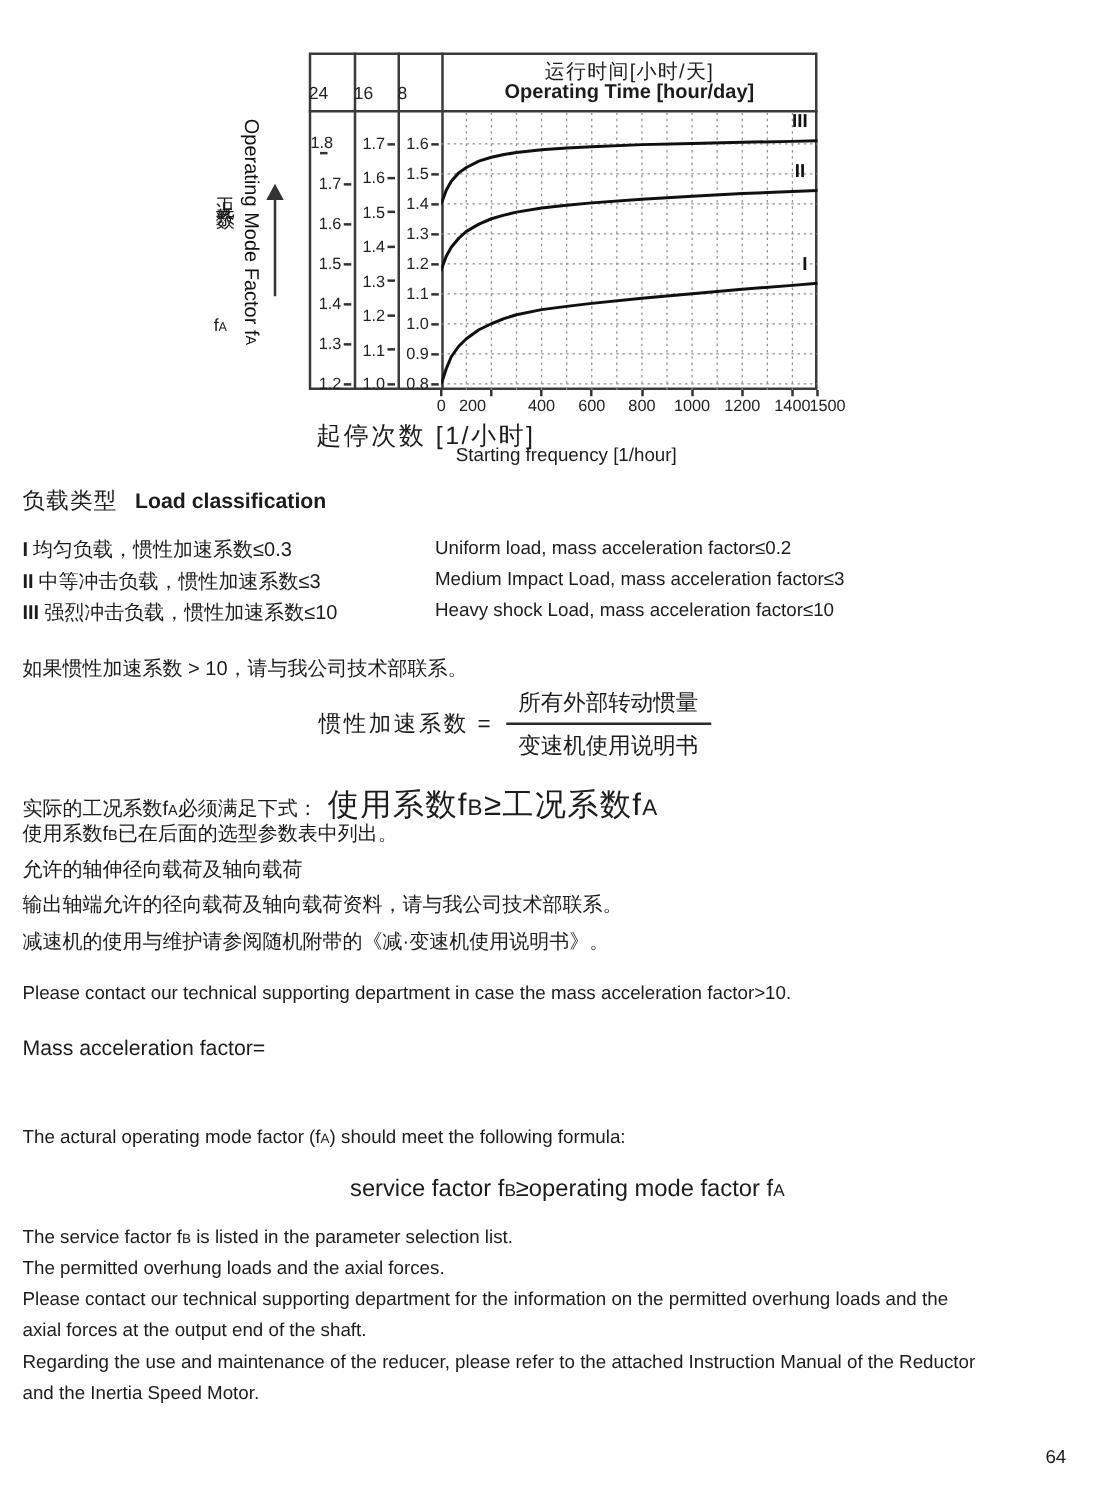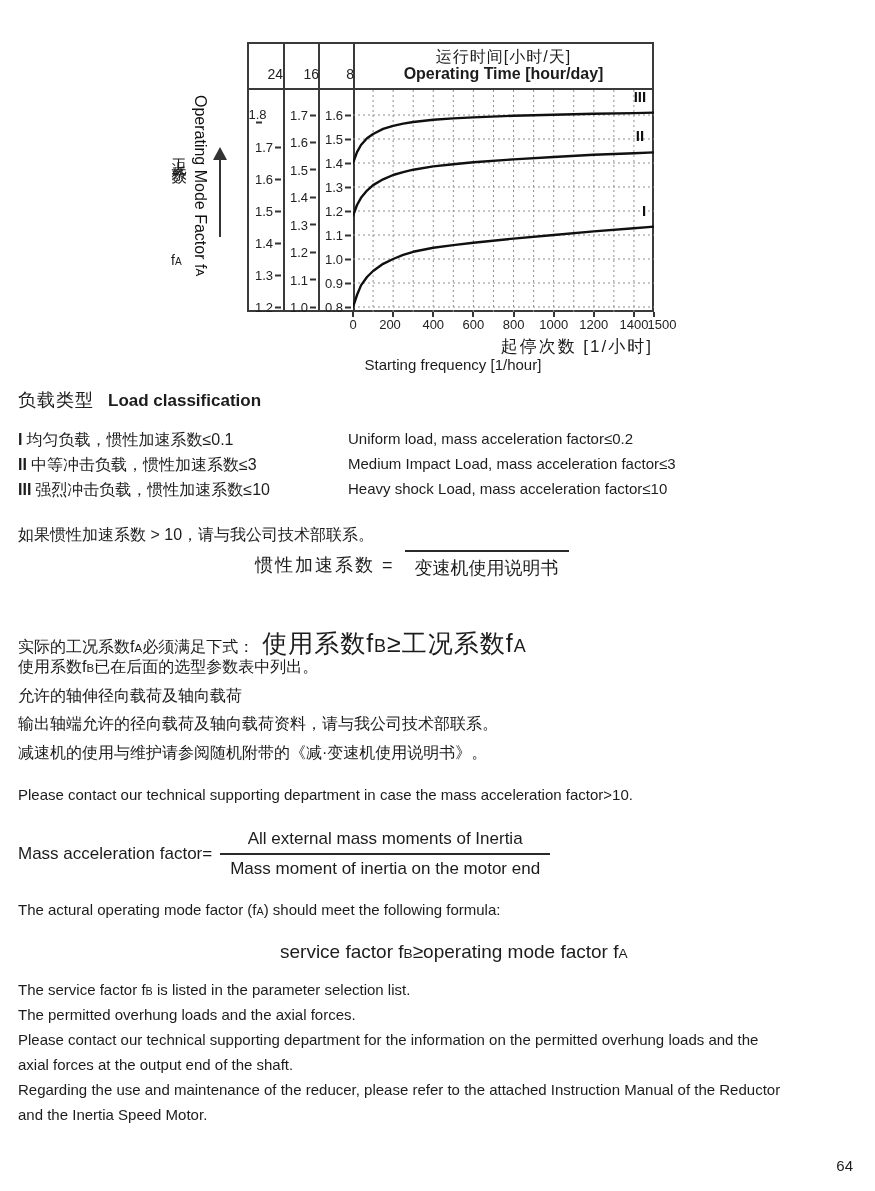--- a/index.html
+++ b/index.html
@@ -6,33 +6,33 @@
   body{
     width:875px;height:1191px;position:relative;overflow:hidden;
     font-family:"Liberation Sans","DejaVu Sans",sans-serif;color:#1c1c1c;
   }
   .abs{position:absolute;}
 
   
   #chart-box{left:247px;top:42px;width:407px;height:270px;border:2px solid #3a3a3a;box-sizing:border-box;}
   .vdiv{top:42px;width:2px;height:270px;background:#3a3a3a;}
   #header-line{left:247px;top:88px;width:407px;height:2px;background:#3a3a3a;}
-  .colhead{top:66px;width:36px;text-align:right;font-size:14px;color:#222;}
+  .colhead{top:66px;width:36px;text-align:left;font-size:14px;color:#222;}
   #chart-title-zh{left:353px;top:47px;width:301px;text-align:center;font-size:16px;letter-spacing:1px;}
   #chart-title-en{left:353px;top:65px;width:301px;text-align:center;font-size:16px;font-weight:bold;}
   #plot-svg{left:353px;top:90px;}
   .gridline{stroke:#8f8f8f;stroke-width:1;stroke-dasharray:2 3;}
   .curve{fill:none;stroke:#101010;stroke-width:2.4;stroke-linecap:round;stroke-linejoin:round;}
   .curvelabel{font:bold 15px "Liberation Sans","DejaVu Sans",sans-serif;fill:#101010;text-anchor:middle;}
   .ytick{position:absolute;display:flex;align-items:center;justify-content:flex-end;width:47px;
          transform:translateY(-50%);font-size:13px;color:#222;}
   .ytick .dash{display:inline-block;width:6px;height:2px;background:#333;margin-left:2px;}
   .xtick{position:absolute;transform:translateX(-50%);font-size:13px;color:#222;top:317px;}
   .xtickmark{position:absolute;width:2px;height:5px;background:#333;top:312px;}
-  #x-caption-zh{left:253px;top:335px;width:400px;text-align:right;font-size:17px;letter-spacing:2px;}
+  #x-caption-zh{left:253px;top:335px;width:400px;text-align:left;font-size:20px;letter-spacing:2px;}
   #x-caption-en{left:253px;top:356px;width:400px;text-align:center;font-size:15px;}
   #ylabel-en{left:191px;top:95px;height:215px;writing-mode:vertical-rl;font-size:16px;color:#111;}
   #ylabel-zh{left:169px;top:146px;writing-mode:vertical-rl;text-orientation:upright;font-size:15px;letter-spacing:4px;}
   #ylabel-zh-f{left:171px;top:252px;font-size:14px;}
   #axis-arrow-head{left:213px;top:147px;width:0;height:0;border-left:7px solid transparent;border-right:7px solid transparent;border-bottom:13px solid #333;}
   #axis-arrow-shaft{left:219px;top:159px;width:2px;height:78px;background:#333;}
 
   
   .zh{font-size:16px;}
   .en{font-size:15px;}
@@ -113,60 +113,57 @@
 <div class="abs" id="ylabel-en"><span>Operating Mode Factor f</span><span class="fs">A</span></div>
 <div class="abs" id="axis-arrow-head"></div>
 <div class="abs" id="axis-arrow-shaft"></div>
 
 <div class="abs" id="lc-heading">
   <span class="h-zh">负载类型</span>
   <span class="h-en">Load classification</span>
 </div>
 
 <div class="abs lc-row" style="top:430px">
-  <span class="lc-zh zh"><span class="numeral">I</span><span>均匀负载，惯性加速系数≤0.1</span></span>
+  <span class="lc-zh zh"><span class="numeral">I</span><span>均匀负载，惯性加速系数≤0.3</span></span>
   <span class="lc-en">Uniform load, mass acceleration factor≤0.2</span>
 </div>
 <div class="abs lc-row" style="top:455px">
   <span class="lc-zh zh"><span class="numeral">II</span><span>中等冲击负载，惯性加速系数≤3</span></span>
   <span class="lc-en">Medium Impact Load, mass acceleration factor≤3</span>
 </div>
 <div class="abs lc-row" style="top:480px">
   <span class="lc-zh zh"><span class="numeral">III</span><span>强烈冲击负载，惯性加速系数≤10</span></span>
   <span class="lc-en">Heavy shock Load, mass acceleration factor≤10</span>
 </div>
 
 <div class="abs zh" style="left:18px;top:525px">如果惯性加速系数 &gt; 10，请与我公司技术部联系。</div>
 
 <div class="abs fracwrap" id="formula-zh">
   <span class="lhs">惯性加速系数 =</span>
   <span class="frac">
+    <span class="num">所有外部转动惯量</span>
     <span class="den">变速机使用说明书</span>
   </span>
 </div>
 
 <div class="abs zh" id="line-actual-zh">
   <span>实际的工况系数f</span><span class="fs">A</span><span>必须满足下式：</span><span class="big"><span>使用系数f</span><span class="fs">B</span><span>≥工况系数f</span><span class="fs">A</span></span>
 </div>
 
 <div class="abs zh" style="left:18px;top:657px">
   <span>使用系数f</span><span class="fs">B</span><span>已在后面的选型参数表中列出。</span>
 </div>
 <div class="abs zh" style="left:18px;top:686px">允许的轴伸径向载荷及轴向载荷</div>
 <div class="abs zh" style="left:18px;top:714px">输出轴端允许的径向载荷及轴向载荷资料，请与我公司技术部联系。</div>
 <div class="abs zh" style="left:18px;top:743px">减速机的使用与维护请参阅随机附带的《减·变速机使用说明书》。</div>
 
 <div class="abs en" style="left:18px;top:786px">Please contact our technical supporting department in case the mass acceleration factor&gt;10.</div>
 
 <div class="abs fracwrap" id="formula-en">
   <span class="lhs">Mass acceleration factor=</span>
-  <span class="frac">
-    <span class="num">All external mass moments of Inertia</span>
-    <span class="den">Mass moment of inertia on the motor end</span>
-  </span>
 </div>
 
 <div class="abs en" style="left:18px;top:901px">
   <span>The actural operating mode factor (f</span><span class="fs">A</span><span>) should meet the following formula:</span>
 </div>
 
 <div class="abs" id="formula-service">
   <span>service factor f</span><span class="fs">B</span><span>≥operating mode factor f</span><span class="fs">A</span>
 </div>
 
@@ -273,21 +270,21 @@
     <span>0.9</span>
     <i class="dash"></i>
   </div>
 <div class="abs ytick" style="left: 304px; top: 307px;">
     <span>0.8</span>
     <i class="dash"></i>
   </div>
 <div class="abs xtickmark" style="left: 352px;"></div>
 <div class="xtick" style="left: 353px;">0</div>
 <div class="abs xtickmark" style="left: 392.133px;"></div>
-<div class="xtick" style="left: 390px;">200</div>
+<div class="xtick" style="left: 378px;">200</div>
 <div class="abs xtickmark" style="left: 432.267px;"></div>
 <div class="xtick" style="left: 433.267px;">400</div>
 <div class="abs xtickmark" style="left: 472.4px;"></div>
 <div class="xtick" style="left: 473.4px;">600</div>
 <div class="abs xtickmark" style="left: 512.533px;"></div>
 <div class="xtick" style="left: 513.533px;">800</div>
 <div class="abs xtickmark" style="left: 552.667px;"></div>
 <div class="xtick" style="left: 553.667px;">1000</div>
 <div class="abs xtickmark" style="left: 592.8px;"></div>
 <div class="xtick" style="left: 593.8px;">1200</div>

